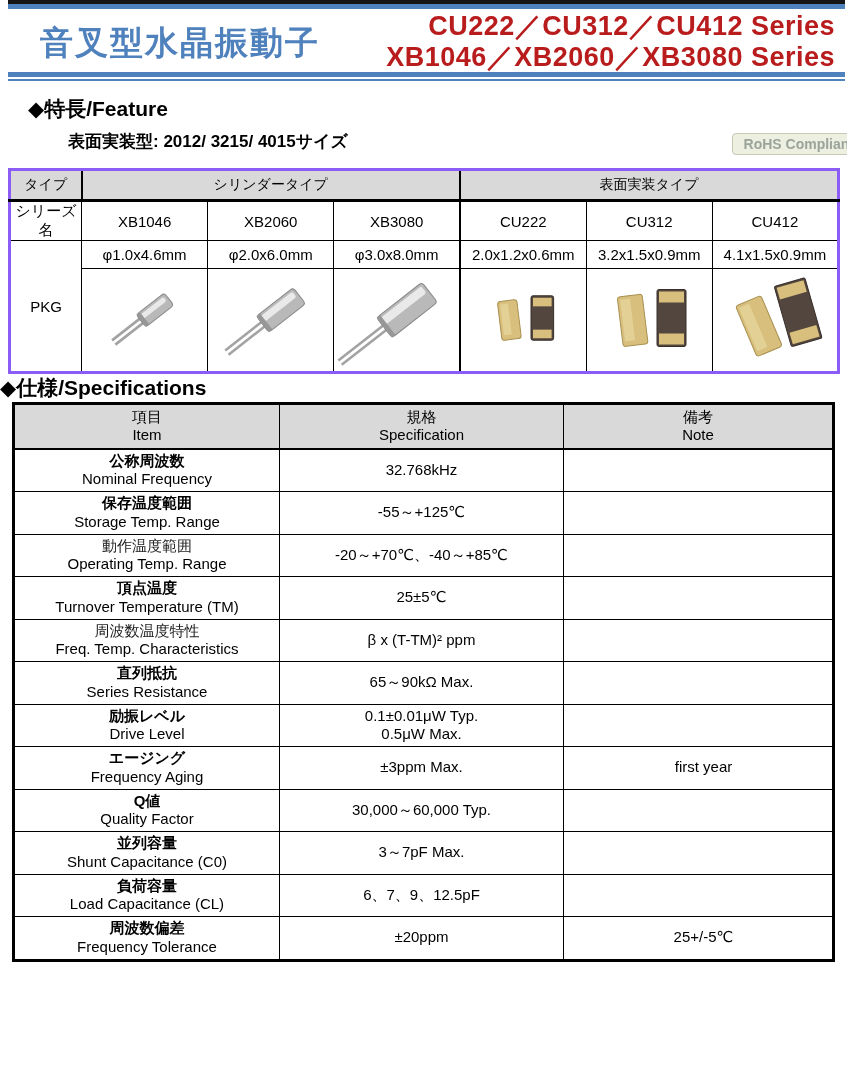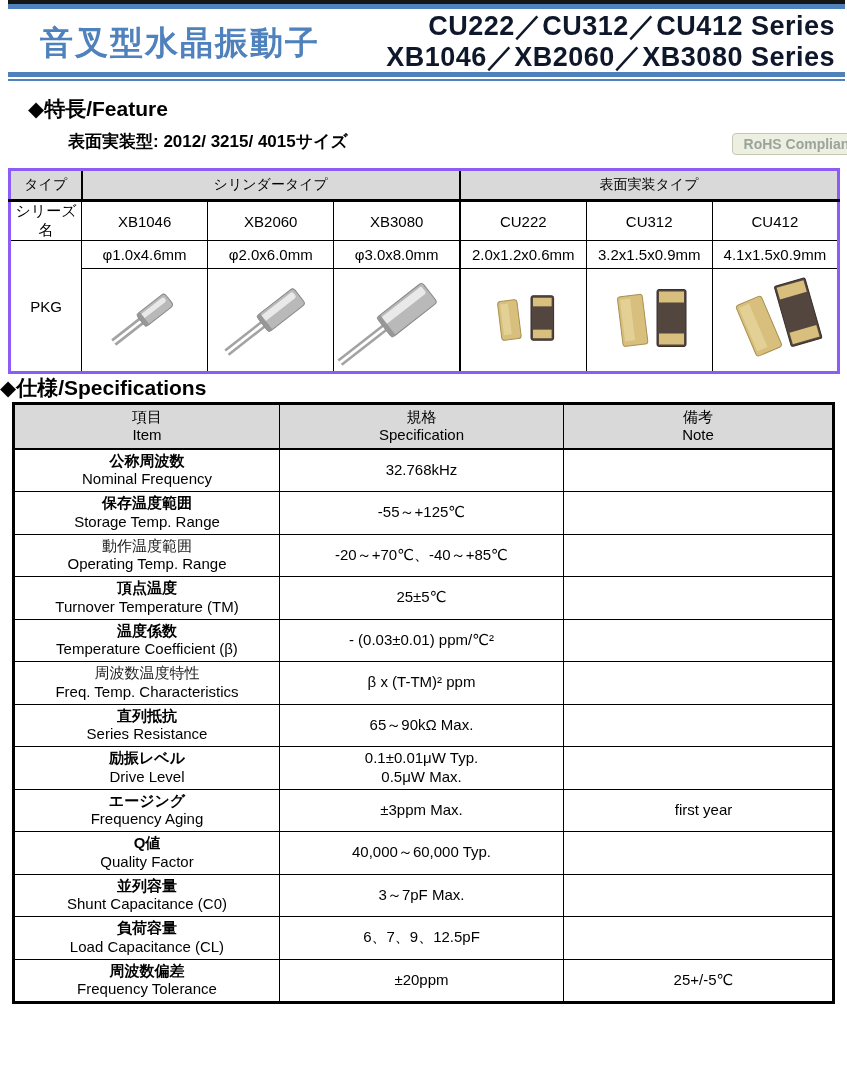--- a/index.html
+++ b/index.html
@@ -16,21 +16,21 @@
   .rule-top .blue  { height:5px; background:#4f81bd; }
   .title-row {
     display:flex; justify-content:space-between; align-items:flex-start;
     padding:0 12px 0 40px; height:63px;
   }
   .title-jp {
     font-size:33px; font-weight:bold; color:#4f81bd; letter-spacing:2px;
     margin:12px 0 0 0;
   }
   .series-block {
-    text-align:right; color:#0f172a; font-weight:bold;
+    text-align:right; color:#b91c1c; font-weight:bold;
     font-size:27px; line-height:31px; margin-top:2px; letter-spacing:0.5px;
   }
   .rule-bottom { margin:0 2px 0 8px; }
   .rule-bottom .thick { height:5px; background:#4f81bd; }
   .rule-bottom .thin  { height:2px; background:#4f81bd; margin-top:2px; }
 
   
   .feature { position:relative; margin:14px 0 0 28px; padding-right:28px; }
   h2.section { font-size:21px; font-weight:bold; margin:0; }
   .feature .bullet { font-size:17px; font-weight:bold; margin:11px 0 0 14px; }
@@ -247,28 +247,20 @@
     <td class="note-cell"></td>
   </tr>
         <tr class="body-row ">
     <td>
       <div class="jp">頂点温度</div>
       <div class="en">Turnover Temperature (TM)</div>
     </td>
     <td class="spec-cell">25±5℃</td>
     <td class="note-cell"></td>
   </tr>
-        <tr class="body-row ">
-    <td>
-      <div class="jp">温度係数</div>
-      <div class="en">Temperature Coefficient (β)</div>
-    </td>
-    <td class="spec-cell">- (0.03±0.01) ppm/℃²</td>
-    <td class="note-cell"></td>
-  </tr>
         <tr class="body-row serif">
     <td>
       <div class="jp">周波数温度特性</div>
       <div class="en">Freq. Temp. Characteristics</div>
     </td>
     <td class="spec-cell">β x (T-TM)² ppm</td>
     <td class="note-cell"></td>
   </tr>
         <tr class="body-row ">
     <td>
@@ -293,21 +285,21 @@
       <div class="en">Frequency Aging</div>
     </td>
     <td class="spec-cell">±3ppm Max.</td>
     <td class="note-cell">first  year</td>
   </tr>
         <tr class="body-row ">
     <td>
       <div class="jp">Q値</div>
       <div class="en">Quality Factor</div>
     </td>
-    <td class="spec-cell">40,000～60,000  Typ.</td>
+    <td class="spec-cell">30,000～60,000  Typ.</td>
     <td class="note-cell"></td>
   </tr>
         <tr class="body-row ">
     <td>
       <div class="jp">並列容量</div>
       <div class="en">Shunt Capacitance (C0)</div>
     </td>
     <td class="spec-cell">3～7pF  Max.</td>
     <td class="note-cell"></td>
   </tr>

